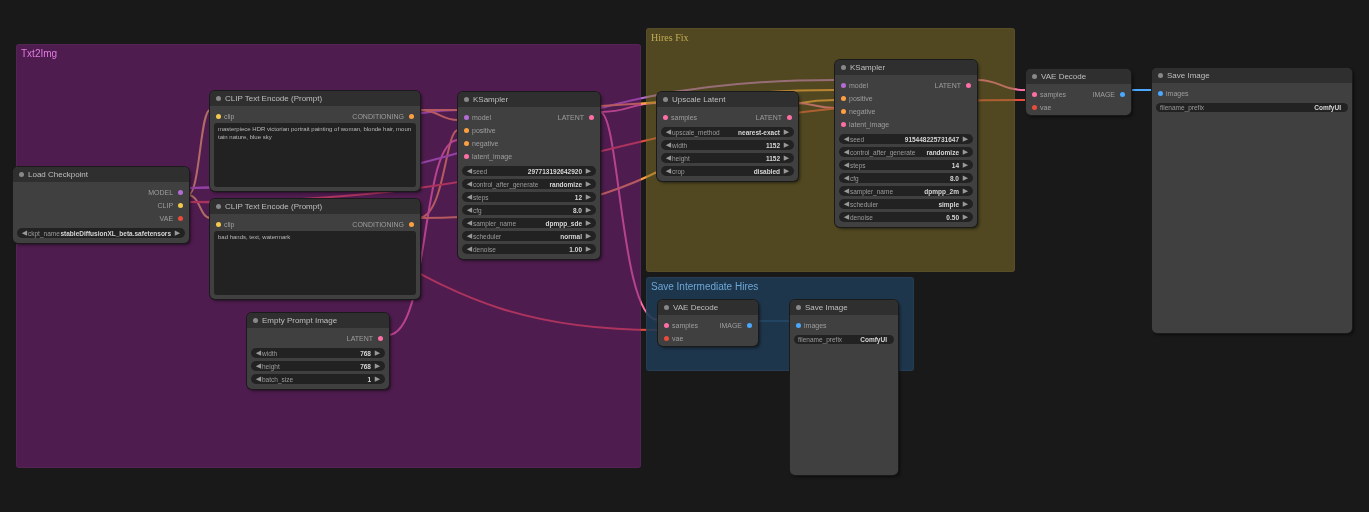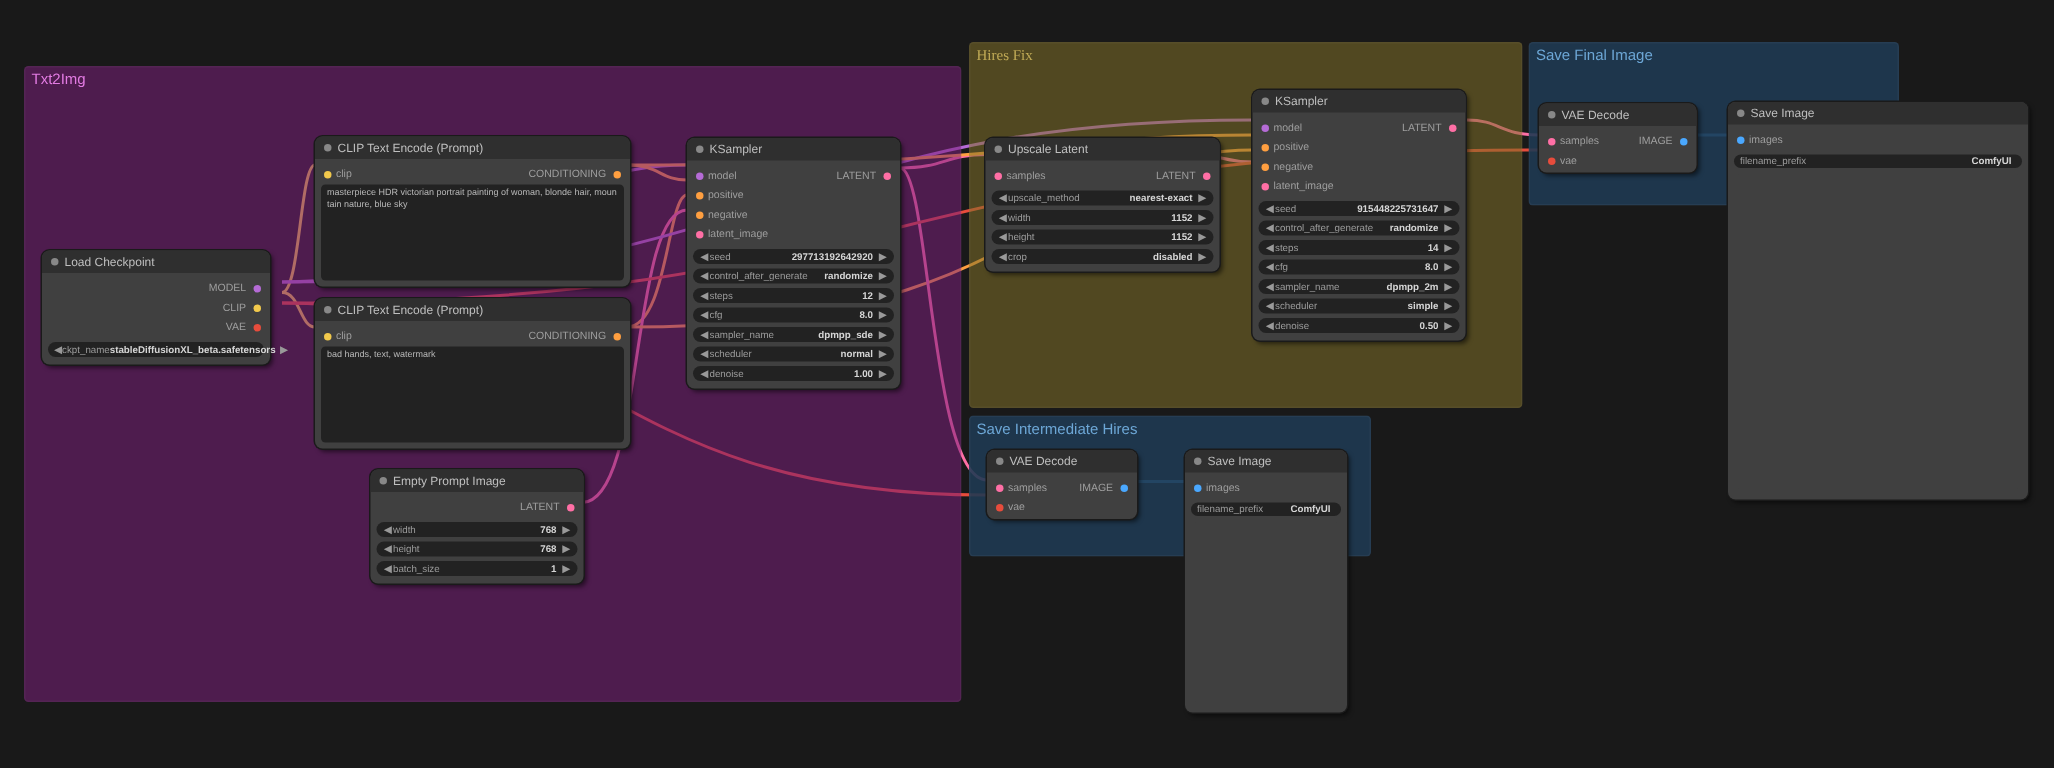--- a/index.html
+++ b/index.html
@@ -162,29 +162,26 @@
   </svg>
 
   <div class="group" style="left:16px; top:44px; width:625px; height:424px; background:rgba(122,31,122,0.55);">
     <div class="group-title" style="color:#e27be2;">Txt2Img</div>
   </div>
 
   <div class="group" style="left:646px; top:28px; width:369px; height:244px; background:rgba(128,112,40,0.55); z-index:1;">
     <div class="group-title" style="color:#c1ab56;font-family:Liberation Serif, serif;">Hires Fix</div>
   </div>
 
-  <div class="group" style="left:1019px; top:28px; width:247px; height:109px; background:rgba(31,58,82,0.9);">
-    <div class="group-title" style="color:#6da7d6;">Save Final Image</div>
-  </div>
 
   <div class="group" style="left:646px; top:277px; width:268px; height:94px; background:rgba(31,58,82,0.9);">
     <div class="group-title" style="color:#6da7d6;">Save Intermediate Hires</div>
   </div>
 
-  <div class="node" style="left:28px; top:167px; width:152px;">
+  <div class="node" style="left:13px; top:167px; width:176px;">
     <div class="node-header">
       <span class="dot"></span>
       <span>Load Checkpoint</span>
     </div>
     <div class="node-body">
       <div class="slotrow">
           <span class="in"></span>
           <span class="out">MODEL&nbsp;<span class="sdot" style="background:#b56bd6;"></span></span>
         </div>
       <div class="slotrow">
@@ -320,21 +317,21 @@
         </div>
       <div class="widget">
           <span class="arrow">◀</span>
           <span class="wlabel">denoise</span>
           <span class="wval">1.00</span>
           <span class="arrow">▶</span>
         </div>
     </div>
   </div>
 
-  <div class="node" style="left:657px; top:92px; width:156px; z-index:2;">
+  <div class="node" style="left:657px; top:92px; width:141px; z-index:2;">
     <div class="node-header">
       <span class="dot"></span>
       <span>Upscale Latent</span>
     </div>
     <div class="node-body">
       <div class="slotrow">
           <span class="in"><span class="sdot" style="background:#ff6fa5;"></span>samples</span>
           <span class="out">LATENT&nbsp;<span class="sdot" style="background:#ff6fa5;"></span></span>
         </div>
       <div class="widget">

